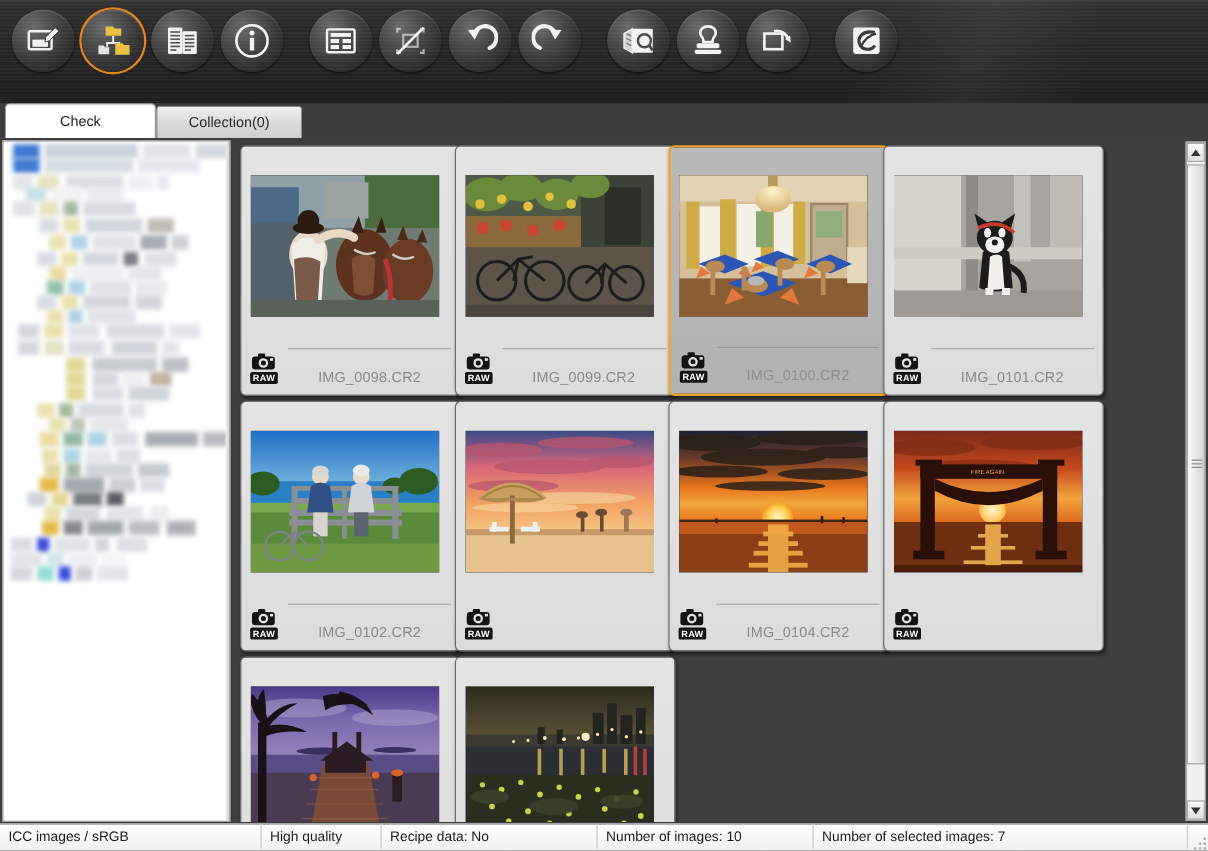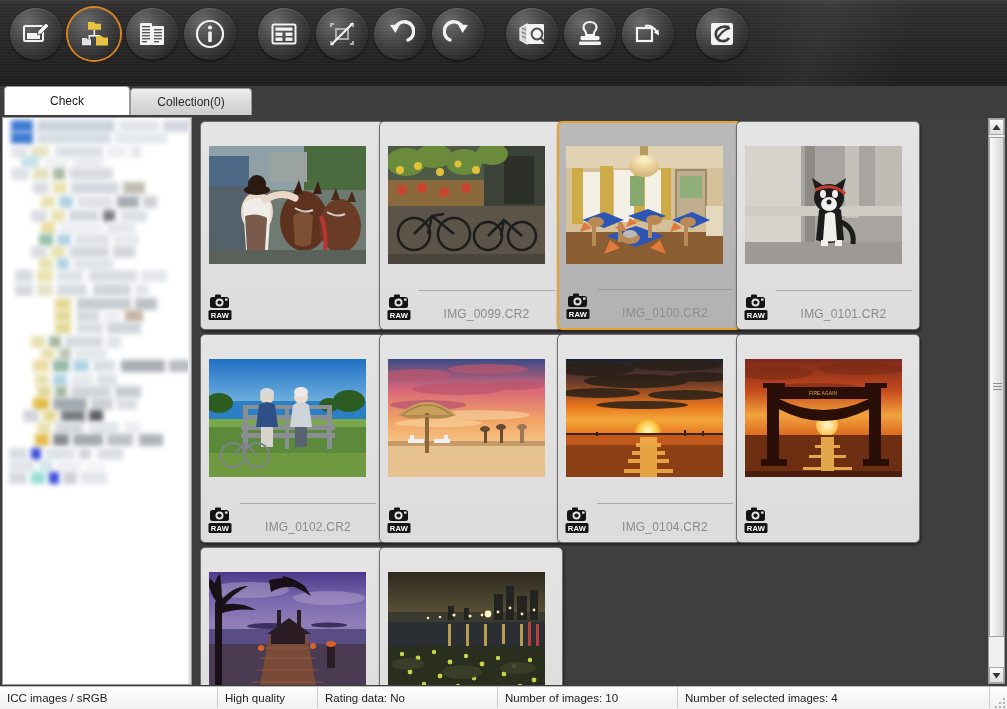--- a/index.html
+++ b/index.html
@@ -534,20 +534,21 @@
   <g fill="#141414">
     <rect x="2" y="4" width="19" height="11" rx="2.5"></rect>
     <rect x="7" y="1.5" width="6" height="3.5" rx="1"></rect>
   </g>
   <circle cx="11.5" cy="9.5" r="4" fill="#e2e2e2"></circle>
   <circle cx="11.5" cy="9.5" r="2.1" fill="#141414"></circle>
   <rect x="17" y="5.5" width="2.6" height="2.2" fill="#e2e2e2"></rect>
   <rect x="0.5" y="17" width="23" height="10" rx="1.6" fill="#141414"></rect>
   <text x="12" y="24.6" font-size="7.6" font-weight="bold" fill="#ffffff" text-anchor="middle" font-family="sans-serif" letter-spacing="0.3">RAW</text>
 </svg></div>
+              <div class="fname">IMG_0098.CR2</div>
             </div>
         </div>
         <div class="cell" style="left: 182.5px; top: 4px;">
           <div class="photo">
     <svg viewBox="0 0 157 118" preserveAspectRatio="none">
       <rect width="157" height="118" fill="#6b6258"></rect>
       <rect x="0" y="0" width="157" height="40" fill="#4e5a46"></rect>
       <rect x="96" y="0" width="61" height="60" fill="#3c4238"></rect>
       <rect x="116" y="10" width="30" height="48" fill="#2c3029"></rect>
       <g fill="#6a8a3c">
@@ -1114,27 +1115,27 @@
 
   <div class="statusbar">
     <div id="sb-cells">
         <div class="sb-cell" style="left: 0px; width: 218px;">
           <span>ICC images / sRGB</span>
         </div>
         <div class="sb-cell" style="left: 218px; width: 100px;">
           <span>High quality</span>
         </div>
         <div class="sb-cell" style="left: 318px; width: 180px;">
-          <span>Rating data: No</span>
+          <span>Recipe data: No</span>
         </div>
         <div class="sb-cell" style="left: 498px; width: 180px;">
           <span>Number of images: 10</span>
         </div>
         <div class="sb-cell" style="left: 678px; width: 312px;">
-          <span>Number of selected images: 4</span>
+          <span>Number of selected images: 7</span>
         </div>
       </div>
     <div class="sb-grip">
       <i style="right:0;bottom:0;"></i>
         <i style="right:4px;bottom:0;"></i>
         <i style="right:8px;bottom:0;"></i>
       <i style="right:0;bottom:4px;"></i>
         <i style="right:4px;bottom:4px;"></i>
       <i style="right:0;bottom:8px;"></i>
     </div>

